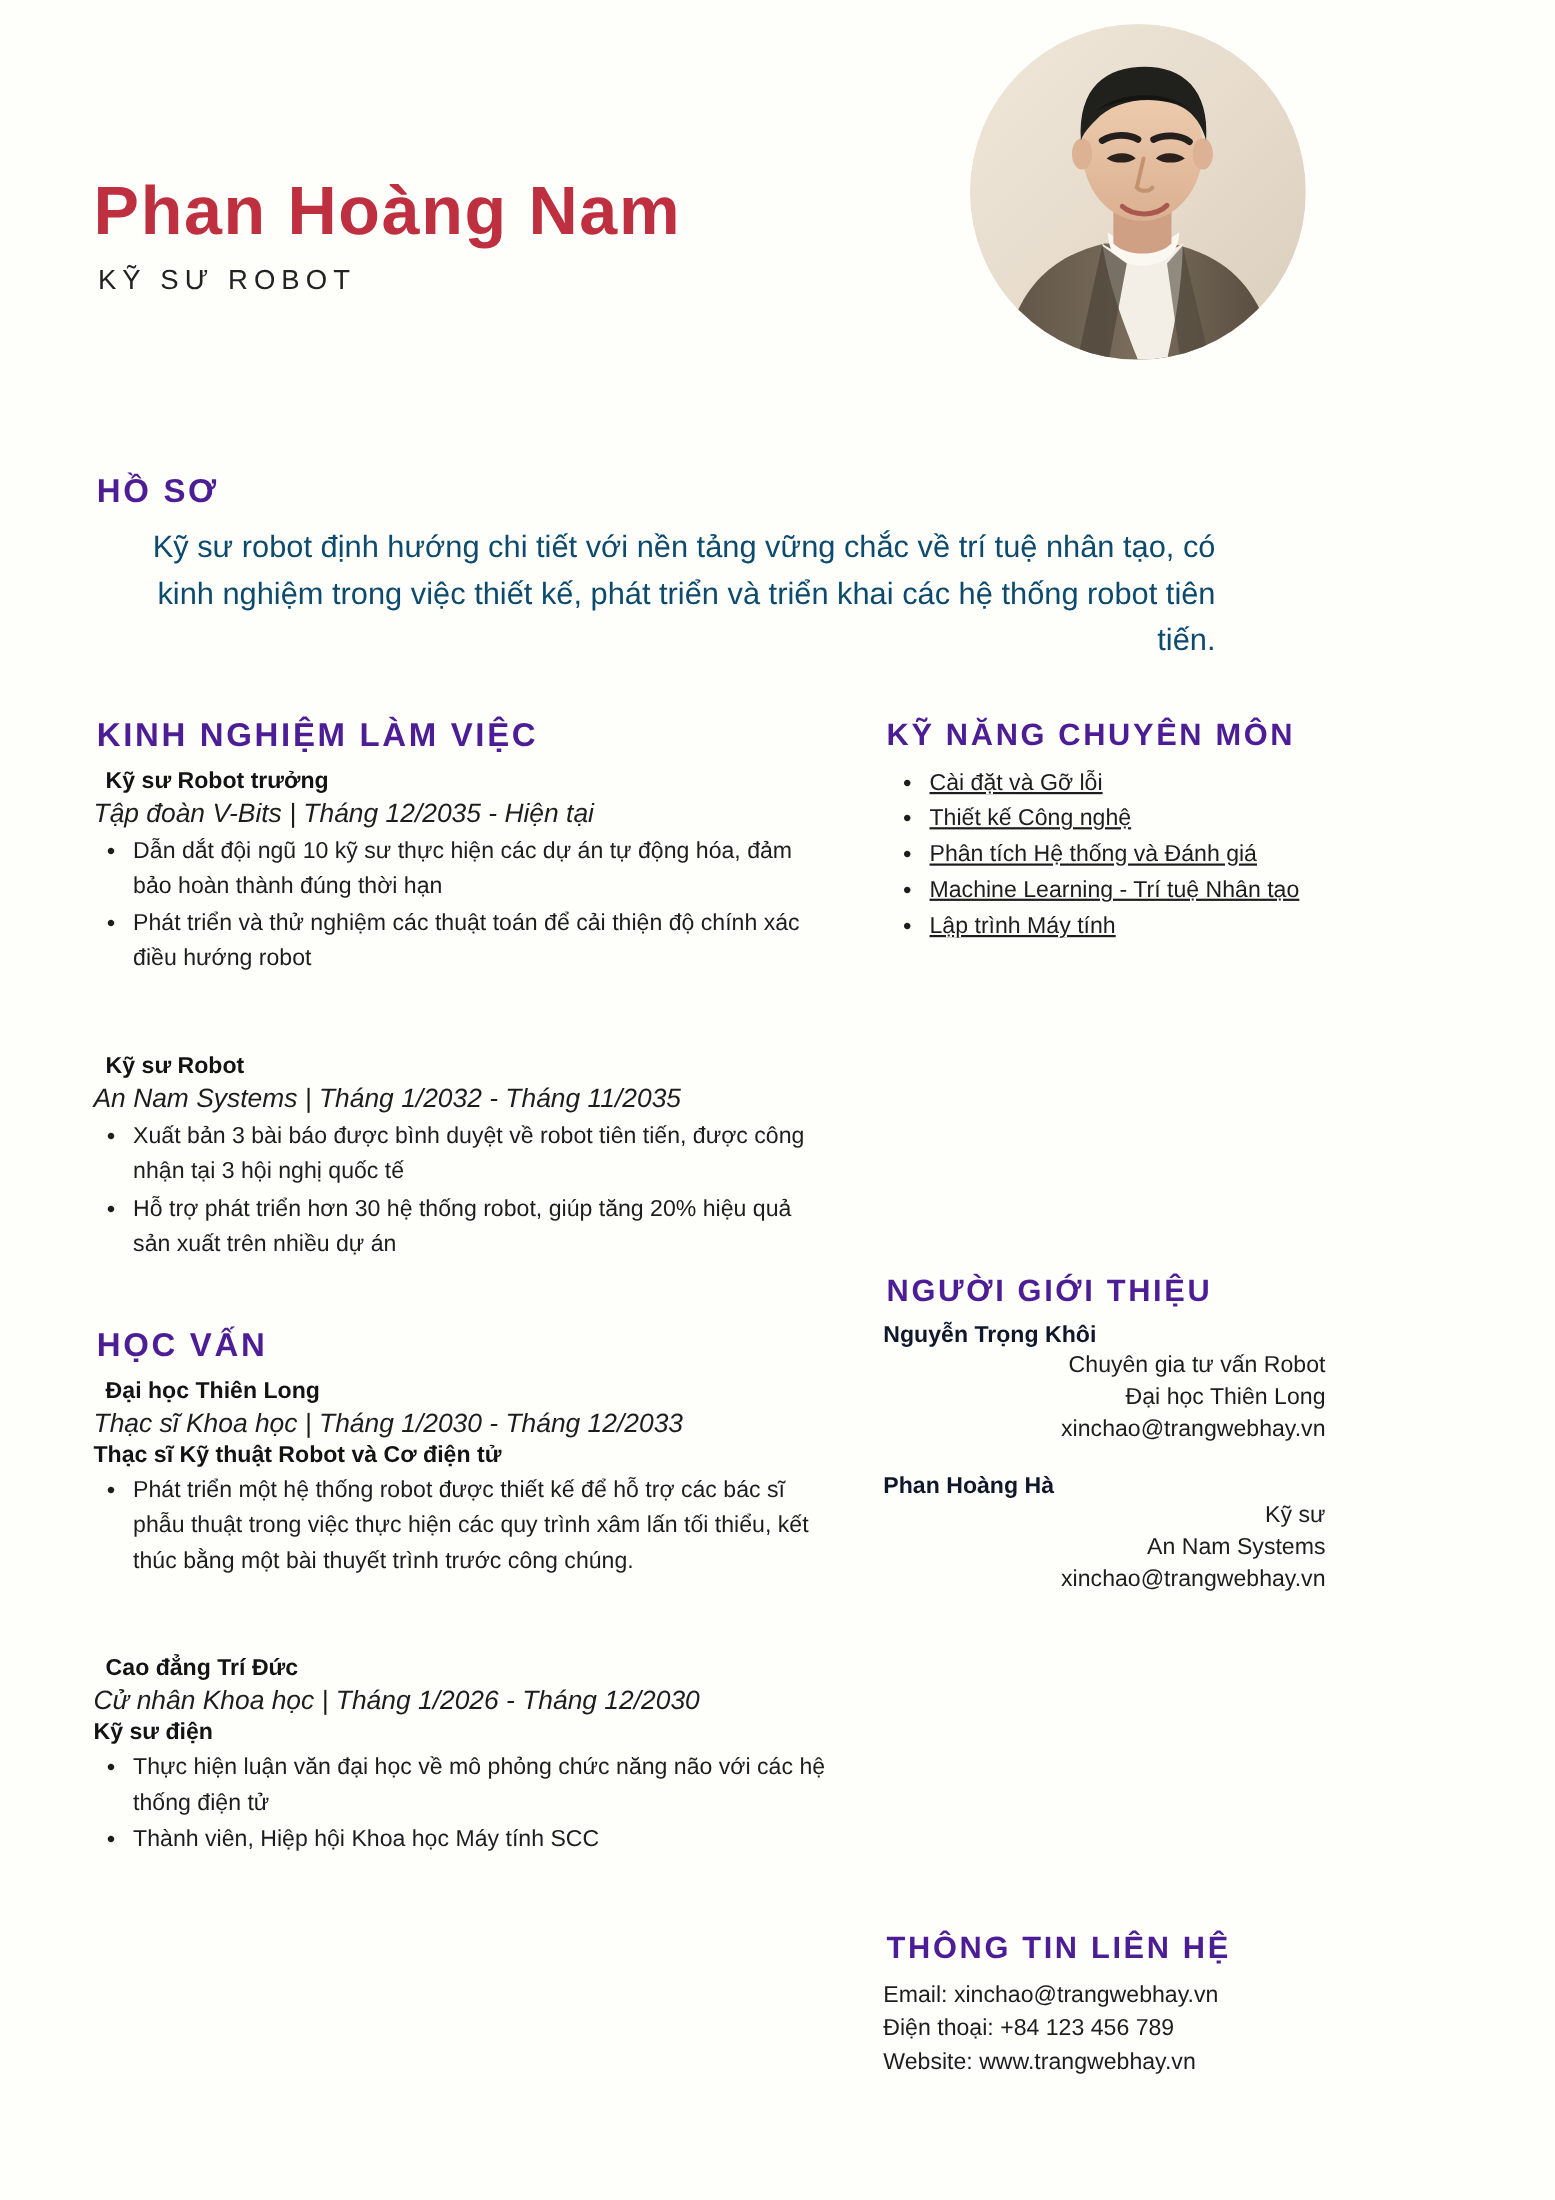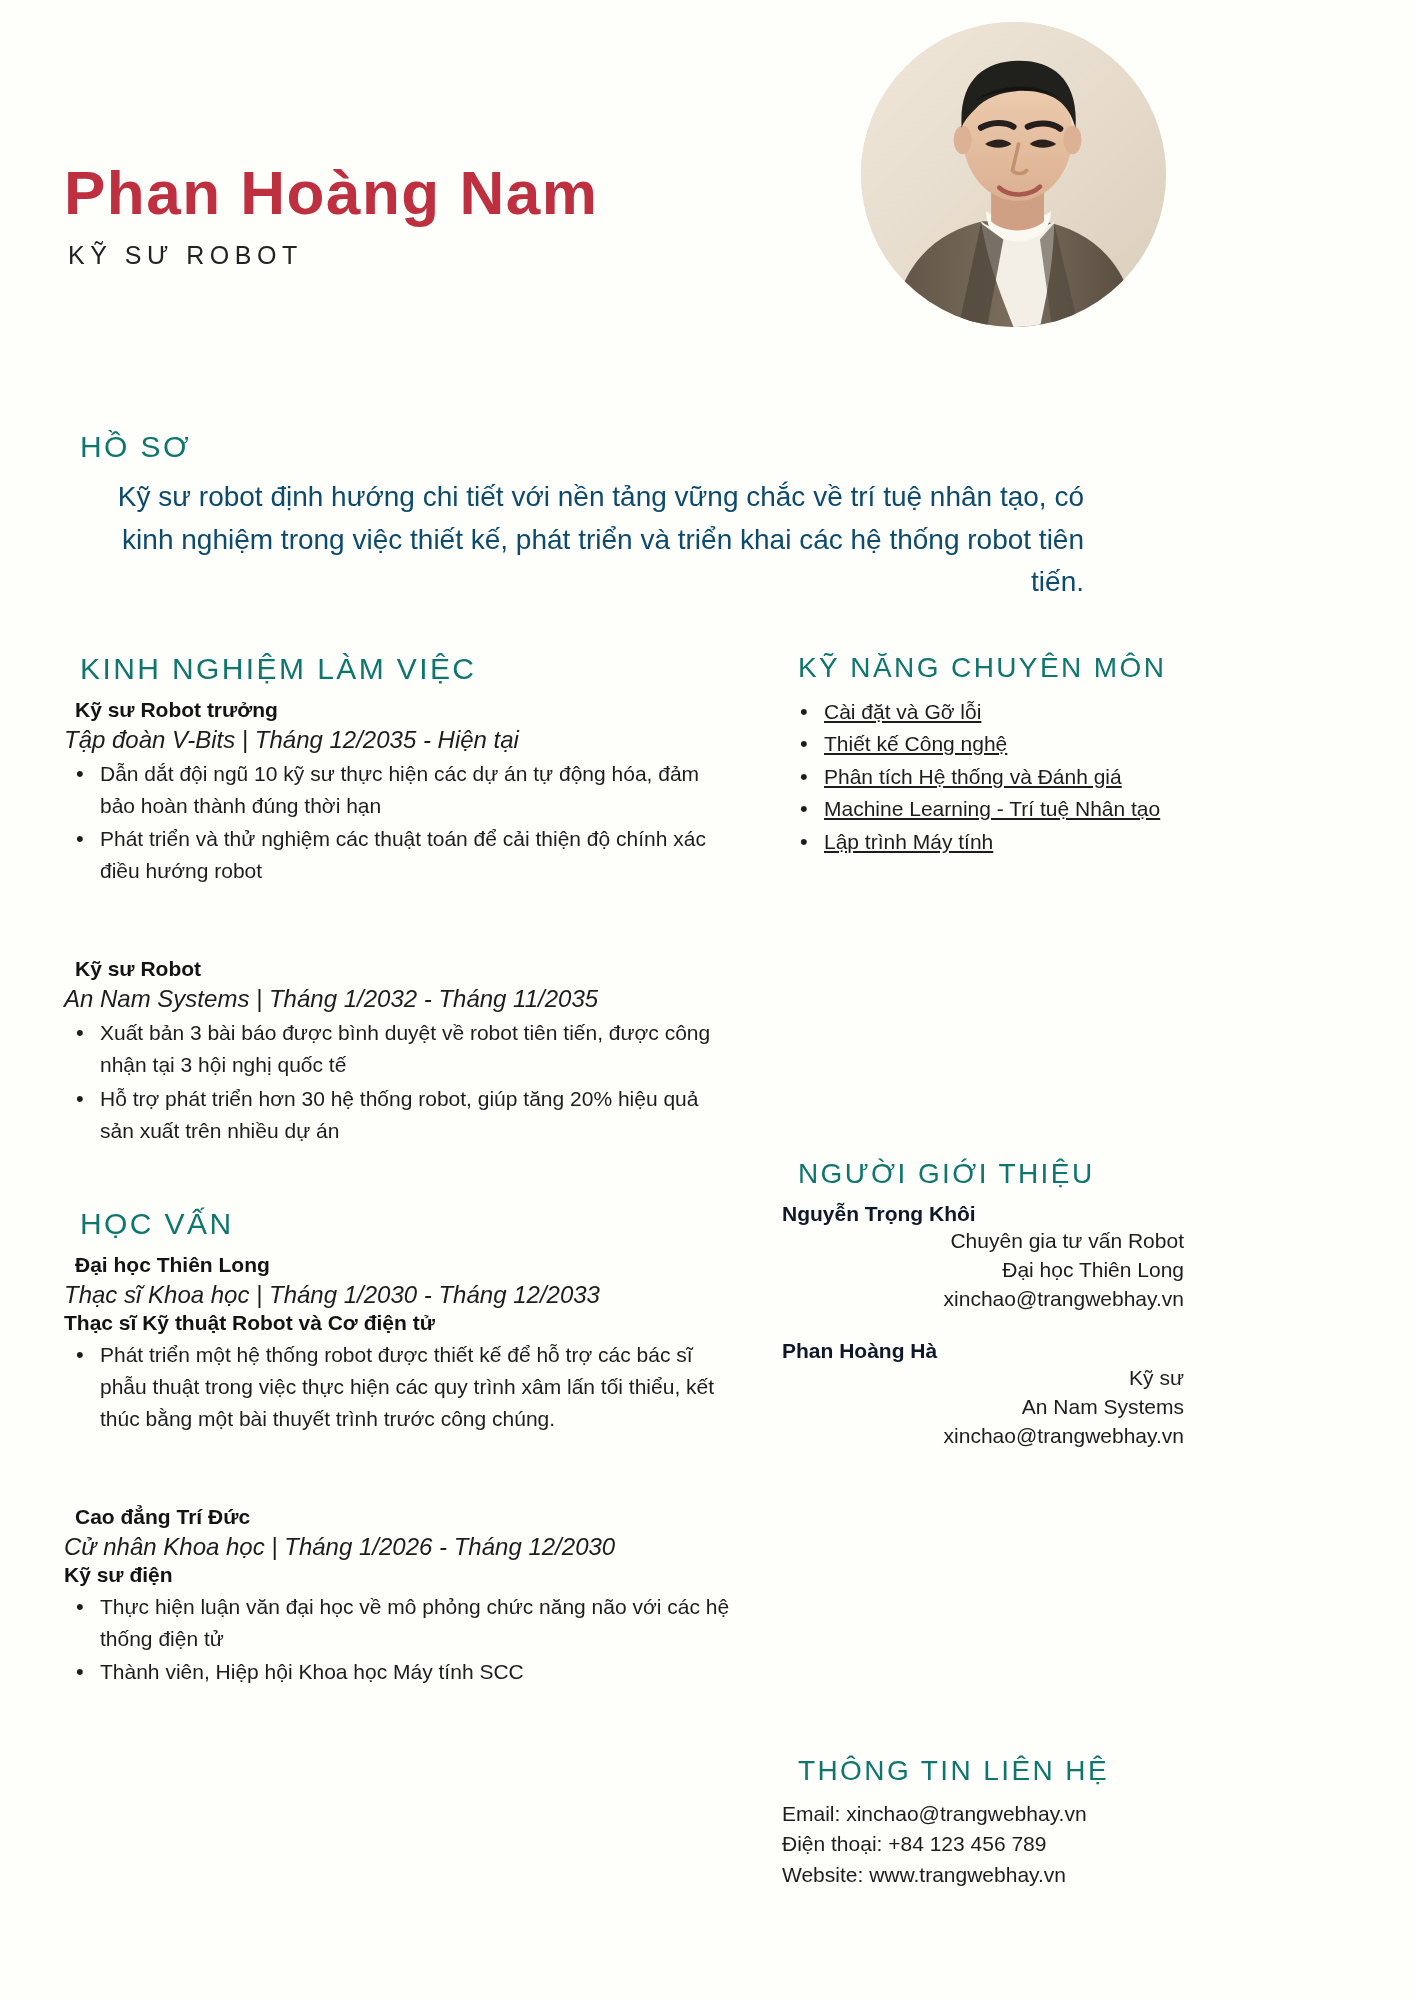--- a/index.html
+++ b/index.html
@@ -12,21 +12,21 @@
     background: #fefefb;
     font-family: "Liberation Sans", sans-serif;
     color: #1a1a1a;
     overflow: hidden;
   }
   .page {
     position: relative;
     width: 1414px;
     height: 1844px;
     box-sizing: border-box;
-    padding: 0 56px;
+    padding: 0 77px;
   }
 
   
   .header {
     position: relative;
     height: 420px;
   }
   .header-text {
     position: absolute;
     left: 8px;
@@ -55,25 +55,25 @@
     width: 305px;
     height: 305px;
     border-radius: 50%;
     overflow: hidden;
     background: #e7ddd0;
   }
   .photo svg { display: block; width: 100%; height: 100%; }
 
   
   .sec-head {
-    color: #0f766e;
-    font-weight: normal;
+    color: #4c1d95;
+    font-weight: bold;
     letter-spacing: 2.4px;
     font-size: 30px;
-    margin: 0 0 12px 16px;
+    margin: 0 0 12px 3px;
     text-transform: uppercase;
   }
   .sec-head.small {
     font-size: 28px;
   }
 
   
   .profile {
     margin-top: 10px;
     padding-left: 8px;

